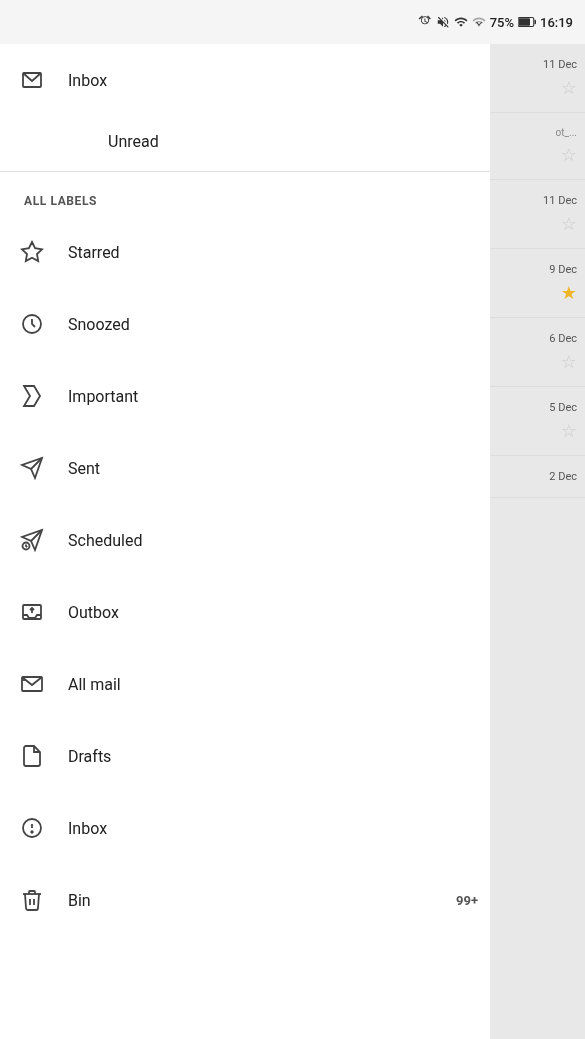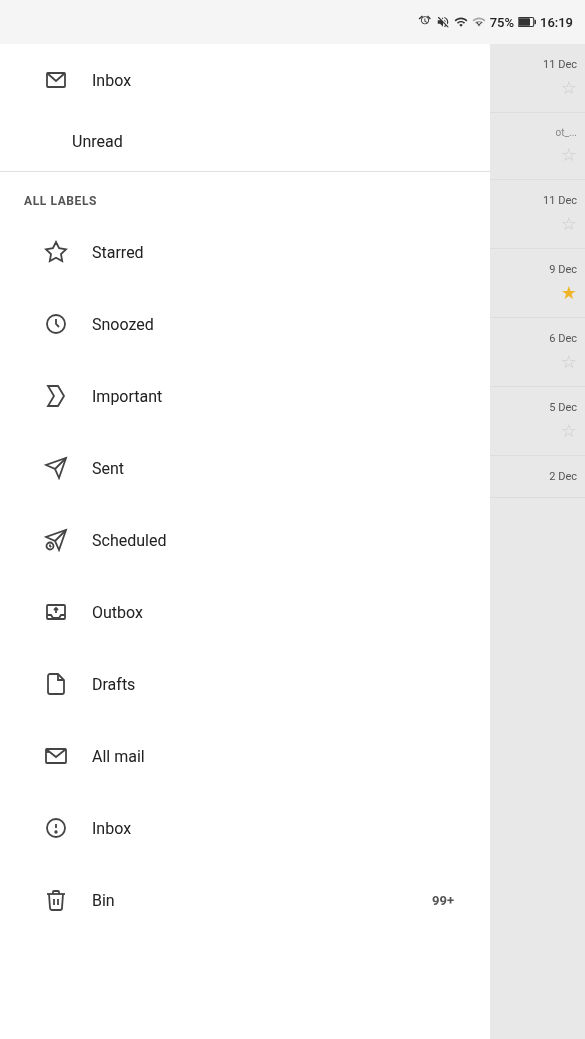--- a/index.html
+++ b/index.html
@@ -94,21 +94,21 @@
 
     .text-snippet {
       font-size: 10px;
       color: #888;
     }
 
     
     .drawer-menu-item {
       display: flex;
       align-items: center;
-      padding: 16px 36px;
+      padding: 16px 12px;
       cursor: pointer;
       position: relative;
     }
 
     .menu-icon {
       width: 40px;
       height: 40px;
       display: flex;
       align-items: center;
       justify-content: center;
@@ -146,21 +146,21 @@
     }
 
     .divider {
       height: 1px;
       background: #e0e0e0;
       margin: 4px 0;
     }
 
     
     .unread-item {
-      padding: 16px 24px 16px 56px;
+      padding: 16px 24px 16px 92px;
       cursor: pointer;
     }
   </style>
 </head>
 <body>
 
 <div class="status-bar">
   <div class="status-bar-icons">
 
     <svg width="14" height="14" viewBox="0 0 24 24" fill="#333">
@@ -302,36 +302,36 @@
           <polyline points="10,10 12,8 14,10"></polyline>
           <line x1="12" y1="8" x2="12" y2="13"></line>
         </svg>
       </div>
       <span class="menu-label">Outbox</span>
     </div>
 
     <div class="drawer-menu-item">
       <div class="menu-icon">
         <svg viewBox="0 0 24 24" fill="none" stroke="#444" stroke-width="1.8">
-          <path d="M14,2 L6,2 C4.9,2 4,2.9 4,4 L4,20 C4,21.1 4.9,22 6,22 L18,22 C19.1,22 20,21.1 20,20 L20,8 L14,2z"></path>
-          <polyline points="14,2 14,8 20,8"></polyline>
-        </svg>
-      </div>
-      <span class="menu-label">Drafts</span>
-    </div>
-
-    <div class="drawer-menu-item">
-      <div class="menu-icon">
-        <svg viewBox="0 0 24 24" fill="none" stroke="#444" stroke-width="1.8">
           <rect x="2" y="5" width="20" height="14" rx="1"></rect>
           <polyline points="2,5 12,13 22,5"></polyline>
           <line x1="2" y1="8" x2="5" y2="8"></line>
         </svg>
       </div>
       <span class="menu-label">All mail</span>
+    </div>
+
+    <div class="drawer-menu-item">
+      <div class="menu-icon">
+        <svg viewBox="0 0 24 24" fill="none" stroke="#444" stroke-width="1.8">
+          <path d="M14,2 L6,2 C4.9,2 4,2.9 4,4 L4,20 C4,21.1 4.9,22 6,22 L18,22 C19.1,22 20,21.1 20,20 L20,8 L14,2z"></path>
+          <polyline points="14,2 14,8 20,8"></polyline>
+        </svg>
+      </div>
+      <span class="menu-label">Drafts</span>
     </div>
 
     <div class="drawer-menu-item">
       <div class="menu-icon">
         <svg viewBox="0 0 24 24" fill="none" stroke="#444" stroke-width="1.8">
           <circle cx="12" cy="12" r="9"></circle>
           <line x1="12" y1="8" x2="12" y2="12"></line>
           <circle cx="12" cy="16" r="0.8" fill="#444"></circle>
         </svg>
       </div>

